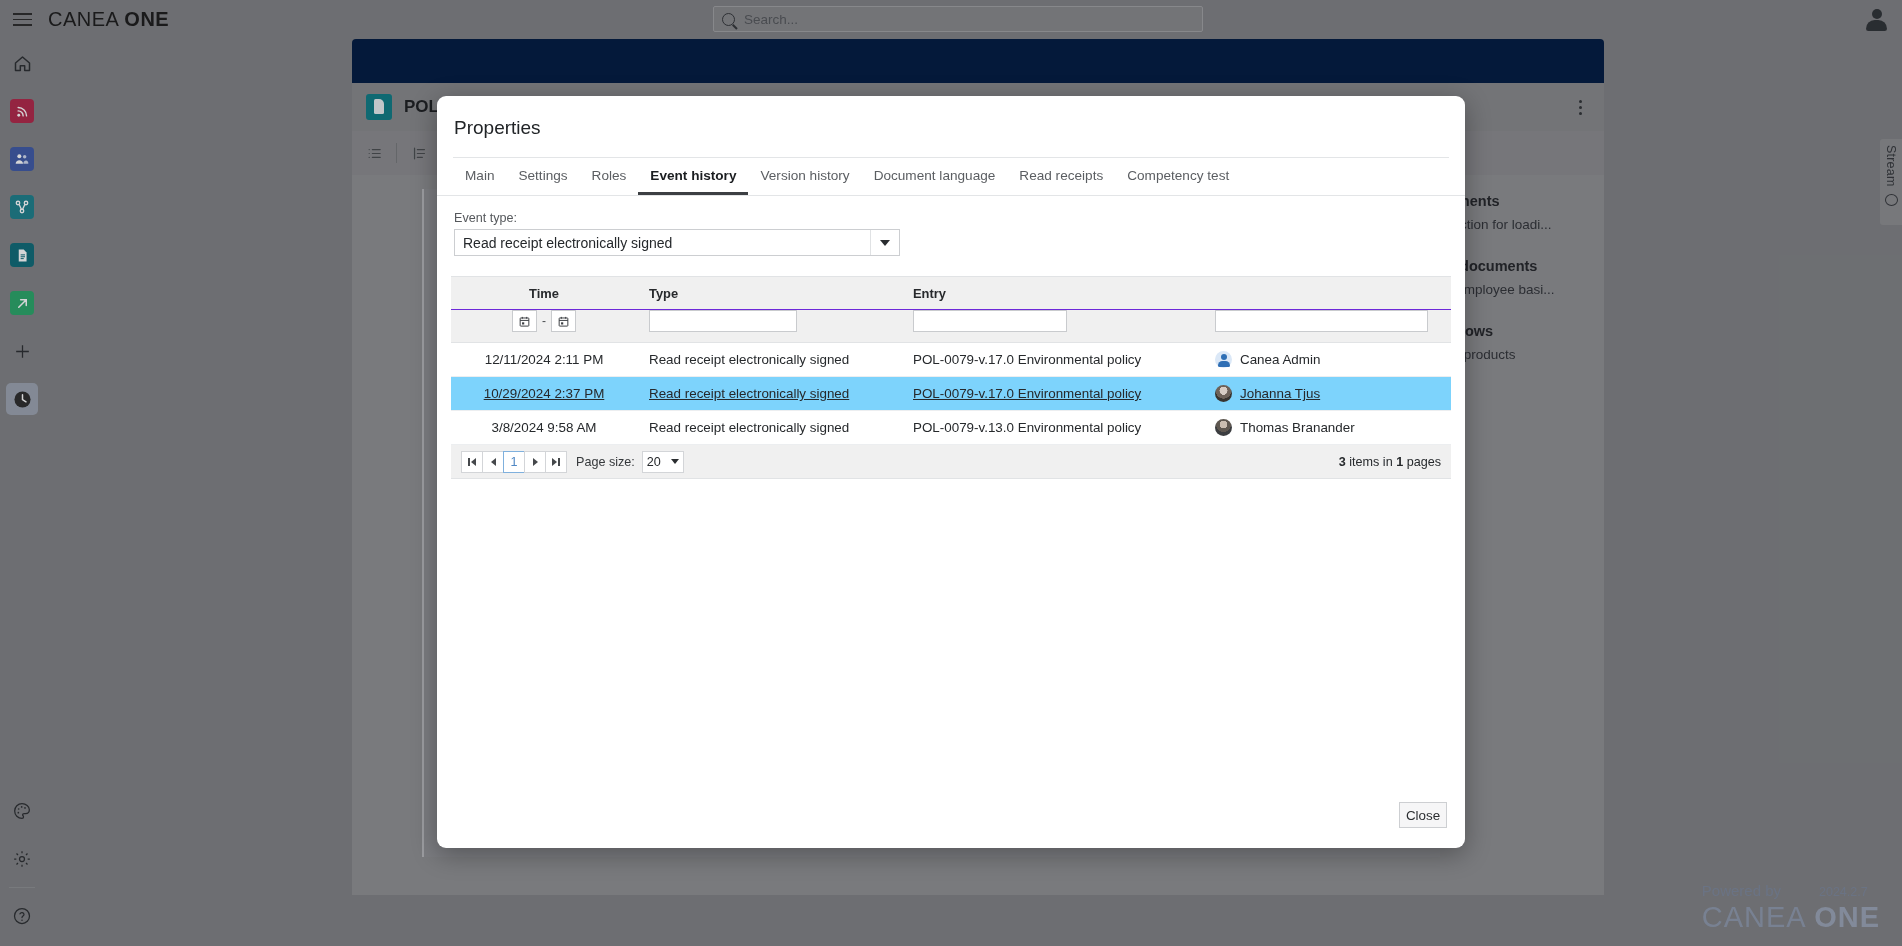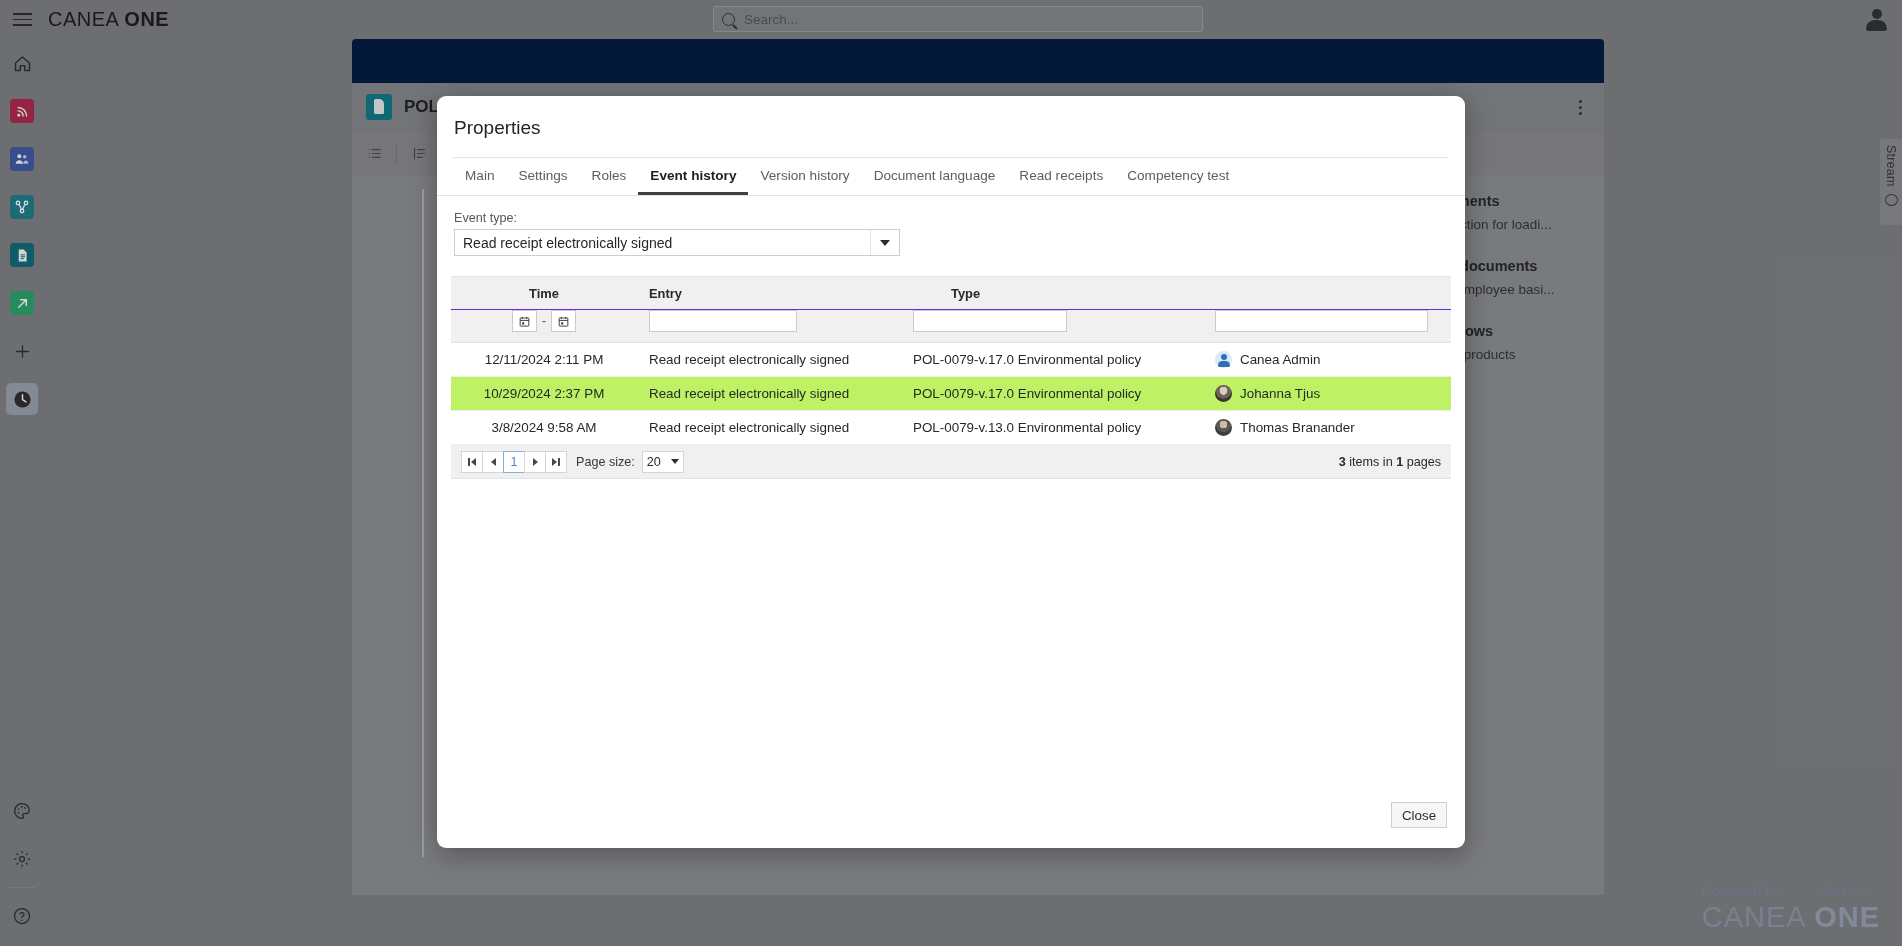--- a/index.html
+++ b/index.html
@@ -294,21 +294,21 @@
     display:flex; align-items:center; justify-content:center; cursor:pointer;
   }
   .time-filter { width: 186px; display:flex; align-items:center; justify-content:center; gap:5px; }
   .time-filter .dash { font-size: 12px; color: #4a4d50; }
 
   .grow {
     display: flex; align-items: center;
     height: 34px; border-bottom: 1px solid #eceef0;
     font-size: 13.4px; color: #26292c;
   }
-  .grow.alt { background: #bef264; }
+  .grow.alt { background: #7dd3fc; text-decoration: underline; }
   .grow .c-time { width:186px; text-align:center; }
   .grow .c-type { width:264px; padding-left:12px; }
   .grow .c-entry { width:302px; padding-left:12px; }
   .grow .c-user { width:246px; padding-left:12px; display:flex; align-items:center; gap:8px; }
   .av { width: 17px; height: 17px; border-radius: 50%; flex: none; }
   .av.generic { background: #dbe8f7; position: relative; }
   .av.generic:before {
     content:""; position:absolute; left:5.5px; top:2.5px;
     width:6px; height:6px; border-radius:50%; background:#2f6fb5;
   }
@@ -344,21 +344,21 @@
     background:#fff; display:flex; align-items:center; justify-content:space-between;
     padding: 0 4px; cursor:pointer;
   }
   #pg-size-sel span { font-size:12.6px; color:#26292c; }
   .caret-s { width:0;height:0;border-left:4px solid transparent;border-right:4px solid transparent;border-top:5px solid #2a2d30; }
   #pg-info { margin-left:auto; font-size:12.6px; color:#26292c; }
   #pg-info b { font-weight:700; }
 
   #modal-close {
     position:absolute; right: 18px; bottom: 20px;
-    width: 56px; height: 26px;
+    width: 48px; height: 26px;
     border: 1px solid #cdcfd2; background:#f6f6f7;
     font-size: 13.4px; color:#2b2e31; cursor:pointer;
     font-family: "Liberation Sans", sans-serif;
   }
 </style>
 </head>
 <body>
 
 <div id="topbar">
   <div id="hamburger">
@@ -560,22 +560,22 @@
   <div id="et-select">
     <div id="et-value">Read receipt electronically signed</div>
     <div id="et-arrow">
         <div class="caret-d"></div>
       </div>
   </div>
 
   <div id="grid">
     <div id="grid-head">
       <div class="th col-time">Time</div>
+      <div class="th col-type">Type</div>
       <div class="th col-entry">Entry</div>
-      <div class="th col-type">Type</div>
     </div>
 
     <div id="grid-filter">
       <div class="time-filter">
         <div class="datepick">
           <svg width="13" height="13" viewBox="0 0 24 24" fill="none" stroke="#3a3d41" stroke-width="1.8">
             <rect x="4" y="5.5" width="16" height="15" rx="1"></rect>
               <path d="M4 10h16M8 3.5v3.4M16 3.5v3.4"></path>
             <rect x="7.5" y="13.5" width="4" height="4" fill="#3a3d41" stroke="none"></rect>
           </svg>

